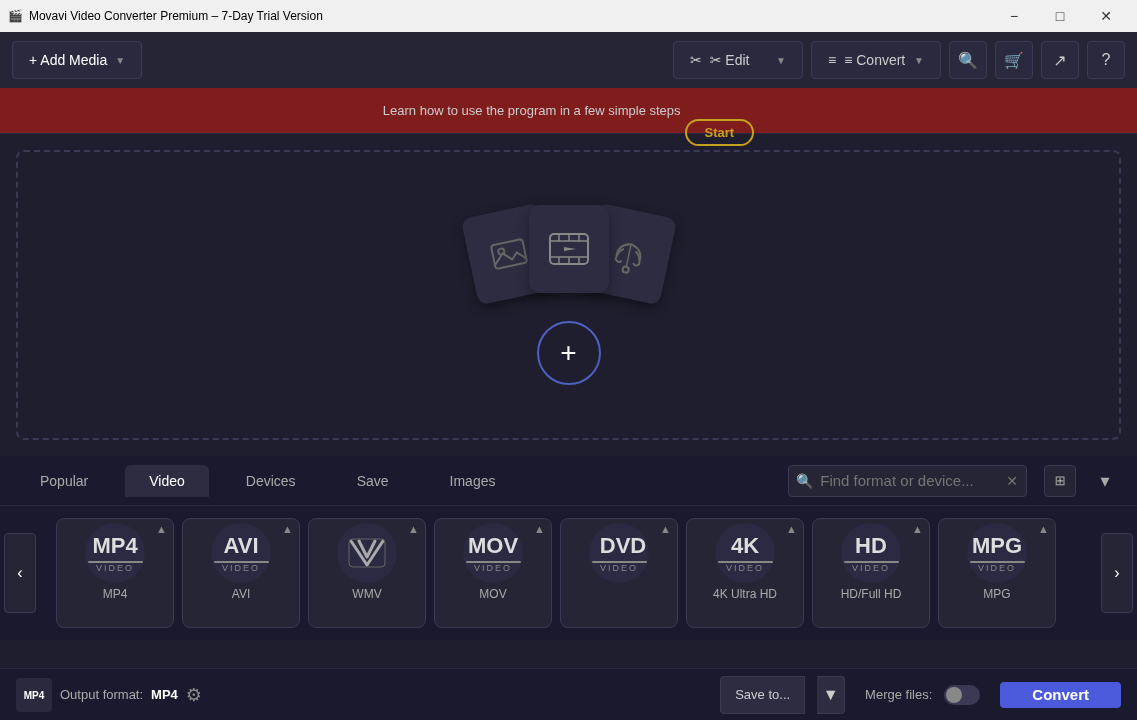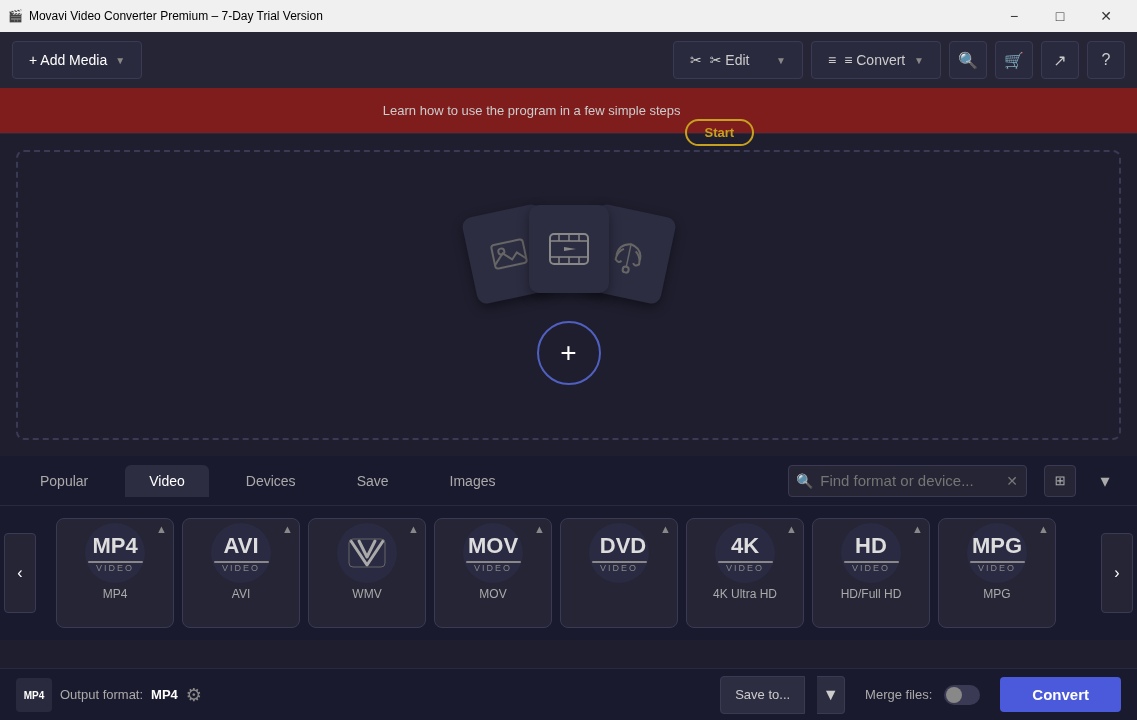--- a/index.html
+++ b/index.html
@@ -330,21 +330,21 @@
       position: absolute;
       width: 16px; height: 16px;
       background: #888;
       border-radius: 50%;
       top: 2px; left: 2px;
     }
     .btn-convert {
       background: #4a5adb;
       border: none;
       color: #fff;
-      height: 35px;
+      height: 26px;
       padding: 0 32px;
       border-radius: 4px;
       cursor: pointer;
       font-size: 15px;
       font-weight: 600;
       margin-left: 8px;
     }
 
     .logo-circle {
       width: 60px; height: 60px;

